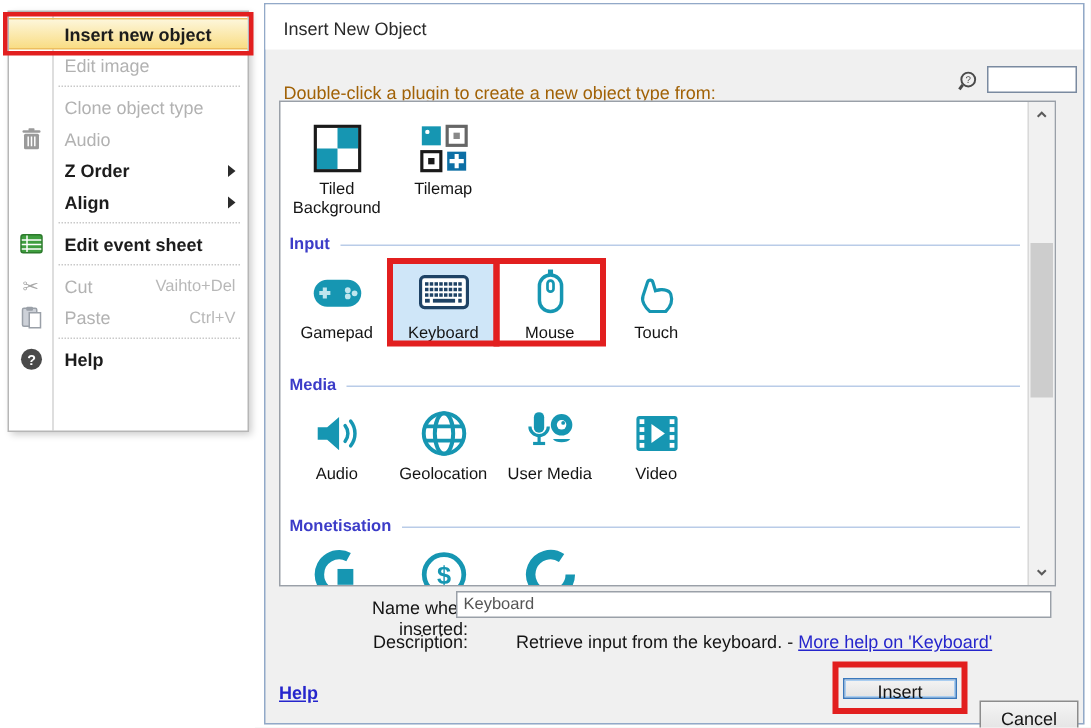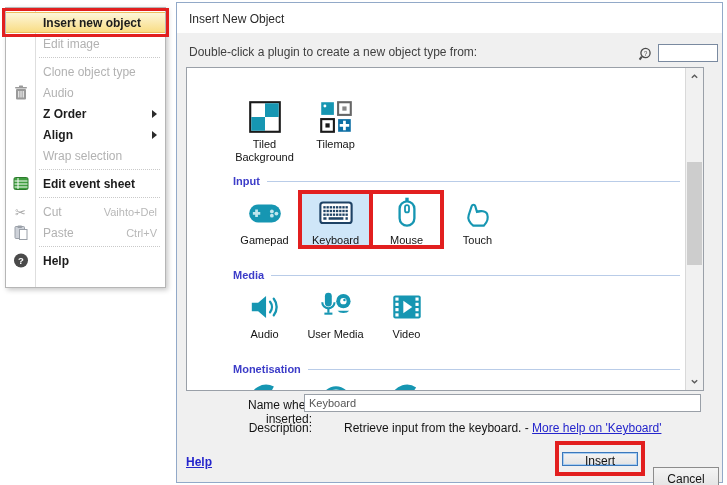--- a/index.html
+++ b/index.html
@@ -24,30 +24,30 @@
   .mi .arrow{margin-left:auto;width:0;height:0;border-left:5px solid #2b2b2b;
              border-top:4px solid transparent;border-bottom:4px solid transparent;}
   .sep{border-top:1px dotted #c9c9c9;margin:3px 5px 3px 33px;height:0;}
   .glyph{font-size:13px;line-height:1;}
 
   
   .dialog{position:absolute;left:176px;top:2px;width:547px;height:481px;
     box-sizing:border-box;background:#f0f0f0;border:1px solid #92a9c8;}
   .dlg-title{position:absolute;left:0;top:0;right:0;height:30px;background:#fff;
     font-size:12px;color:#2a2a2a;padding:9px 0 0 12px;box-sizing:border-box;}
-  .prompt{position:absolute;left:12px;top:42px;font-size:12px;color:#404040;}
+  .prompt{position:absolute;left:12px;top:52px;font-size:12px;color:#a16207;}
   .search-ic{position:absolute;left:461px;top:43px;width:18px;height:18px;}
   .search-input{position:absolute;left:481px;top:41px;width:60px;height:18px;
     border:1px solid #7a8aa0;background:#fff;font-size:11px;padding:0 2px;
     box-sizing:border-box;font-family:"Liberation Sans",sans-serif;}
 
   .listbox{position:absolute;left:9px;top:64px;width:518px;height:324px;
     background:#fff;border:1px solid #9aa0a8;box-sizing:border-box;overflow:hidden;}
   .list-content{position:absolute;left:0;top:0;right:17px;bottom:0;
-    padding:28px 0 0 2px;overflow:hidden;margin-left:40px;}
+    padding:10px 0 0 2px;overflow:hidden;}
   .scrollbar{position:absolute;right:0;top:0;bottom:0;width:17px;background:#f1f1f1;
     border-left:1px solid #d9d9d9;}
   .sb-btn{position:absolute;left:0;width:16px;height:17px;display:flex;
     align-items:center;justify-content:center;}
   .sb-up{top:0;}.sb-down{bottom:0;}
   .sb-thumb{position:absolute;left:1px;width:15px;top:94px;height:103px;background:#cdcdcd;}
 
   .section-header{display:flex;align-items:center;font-size:11px;font-weight:bold;
     color:#3c3cc8;margin:10px 6px 4px 4px;height:14px;}
   .section-header .line{flex:1;height:1px;background:#b9cce8;margin-left:7px;}
@@ -110,23 +110,20 @@
       </span>
       <span>Audio</span>
     </div>
     <div class="mi">
       <span>Z Order</span>
       <span class="arrow"></span>
     </div>
     <div class="mi">
       <span>Align</span>
       <span class="arrow"></span>
-    </div>
-    <div class="mi dis">
-      <span>Wrap selection</span>
     </div>
     <div class="sep"></div>
     <div class="mi">
       <span class="ic">
         <svg viewBox="0 0 16 16">
           <rect x="1" y="2" width="14" height="12" rx="1.5" fill="#3f9e3f" stroke="#2c7a2c"></rect>
           <g stroke="#fff" stroke-width="1">
             <line x1="1.5" y1="5.5" x2="14.5" y2="5.5"></line>
             <line x1="1.5" y1="8.5" x2="14.5" y2="8.5"></line>
             <line x1="1.5" y1="11.5" x2="14.5" y2="11.5"></line>
@@ -275,20 +272,30 @@
         <div class="plugin-row">
           <div class="tile">
             <span class="t-ic"><svg viewBox="0 0 36 36">
                 <path d="M5.5 14 h6 l7.5-6.5 v21 l-7.5-6.5 h-6 z" fill="#1696b2"></path>
                 <path d="M22.8 13 a8 8 0 0 1 0 10 M26.3 10.2 a12.5 12.5 0 0 1 0 15.6" fill="none" stroke="#1696b2" stroke-width="2.2" stroke-linecap="round"></path>
               </svg></span>
             <div class="t-label">Audio</div>
           </div>
           <div class="tile">
             <span class="t-ic"><svg viewBox="0 0 36 36">
+                <g fill="none" stroke="#1696b2" stroke-width="2.5">
+                  <circle cx="18" cy="18" r="12.8"></circle>
+                  <ellipse cx="18" cy="18" rx="5.8" ry="12.8"></ellipse>
+                  <path d="M6 13.5 h24 M6 22.5 h24"></path>
+                </g>
+              </svg></span>
+            <div class="t-label">Geolocation</div>
+          </div>
+          <div class="tile">
+            <span class="t-ic"><svg viewBox="0 0 36 36">
                 <rect x="7.5" y="4.5" width="6.5" height="13" rx="3.2" fill="#1696b2"></rect>
                 <path d="M5 13.5 a5.8 5.8 0 0 0 11.6 0" fill="none" stroke="#1696b2" stroke-width="2"></path>
                 <line x1="10.8" y1="19.8" x2="10.8" y2="23.5" stroke="#1696b2" stroke-width="2"></line>
                 <line x1="7" y1="24.3" x2="14.6" y2="24.3" stroke="#1696b2" stroke-width="2"></line>
                 <circle cx="25" cy="12.5" r="6.8" fill="#1696b2"></circle>
                 <circle cx="25" cy="12.5" r="3" fill="#fff"></circle>
                 <circle cx="26" cy="11.3" r="1.2" fill="#1696b2"></circle>
                 <path d="M19.5 21.5 a6 3.5 0 0 0 11 0 z" fill="#1696b2"></path>
               </svg></span>
             <div class="t-label">User Media</div>

